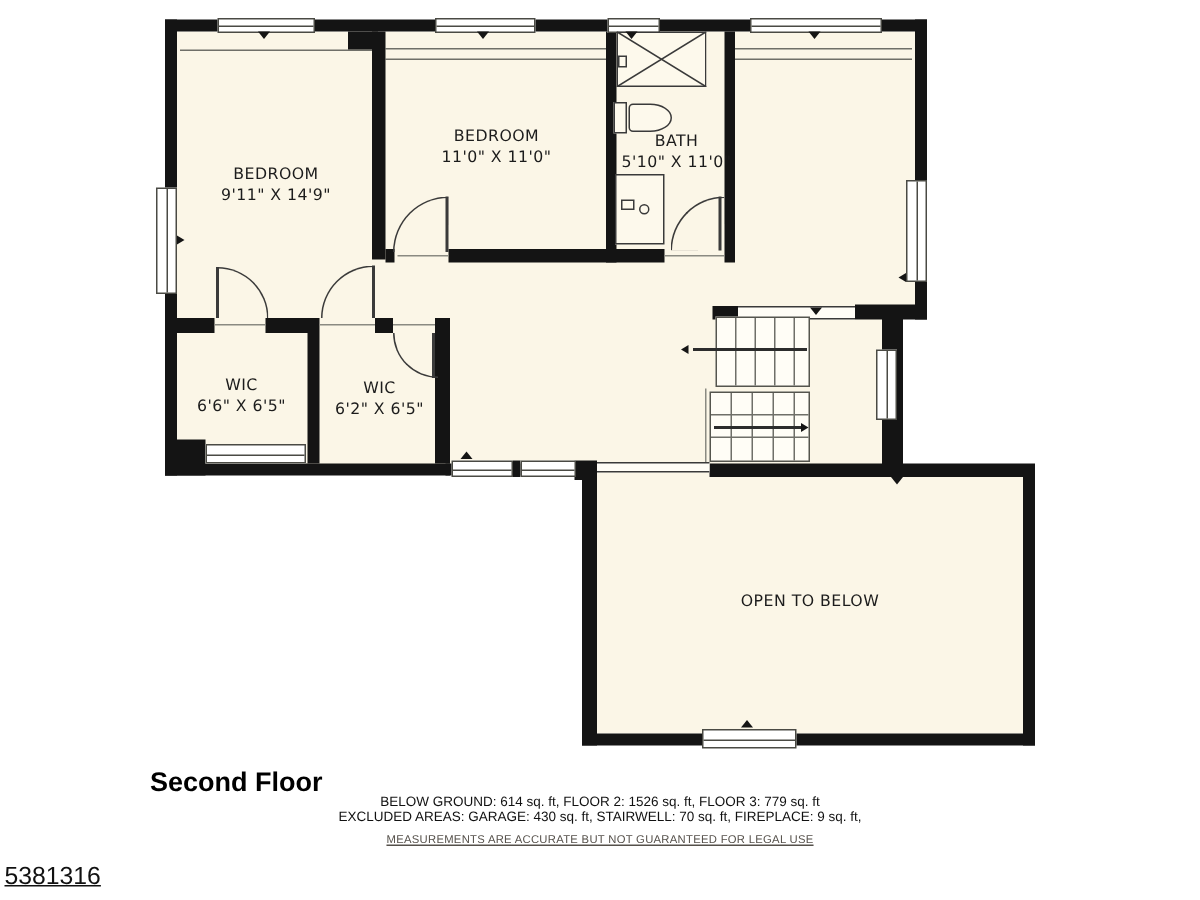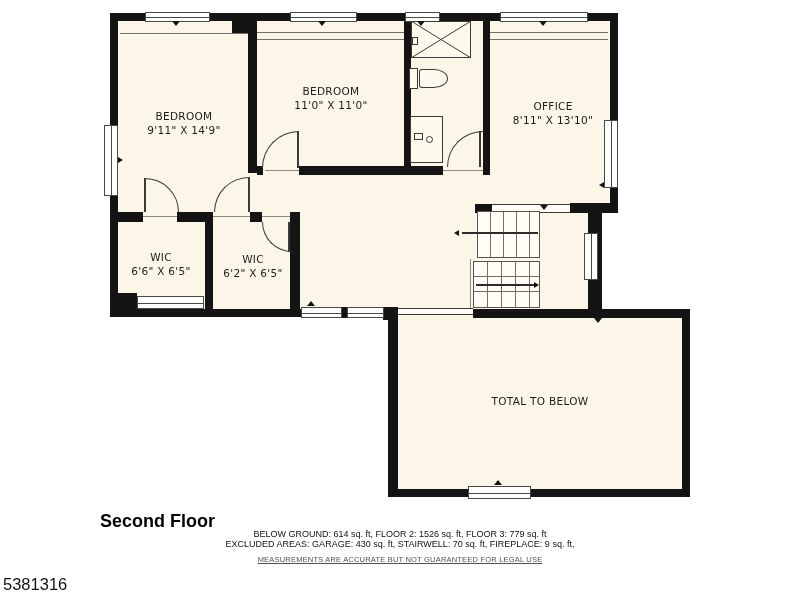--- a/index.html
+++ b/index.html
@@ -157,37 +157,37 @@
   <div class="tri tri-left" style="left:599px;top:182px;"></div>
 
   <div class="room-label" style="left:114px;top:109px;width:140px;">
     <div>BEDROOM</div>
     <div>9'11" X 14'9"</div>
   </div>
   <div class="room-label" style="left:261px;top:84px;width:140px;">
     <div>BEDROOM</div>
     <div>11'0" X 11'0"</div>
   </div>
-  <div class="room-label" style="left:483px;top:99px;width:140px;">
-    <div>OFFICE</div>
-    <div>8'11" X 13'10"</div>
+  <div class="room-label" style="left:405px;top:87px;width:92px;">
+    <div>BATH</div>
+    <div>5'10" X 11'0"</div>
   </div>
   <div class="room-label" style="left:116px;top:250px;width:90px;">
     <div>WIC</div>
     <div>6'6" X 6'5"</div>
   </div>
   <div class="room-label" style="left:208px;top:252px;width:90px;">
     <div>WIC</div>
     <div>6'2" X 6'5"</div>
   </div>
   <div class="room-label" style="left:440px;top:394px;width:200px;">
-    <div>TOTAL TO BELOW</div>
+    <div>OPEN TO BELOW</div>
   </div>
 </div>
 
 <div class="title" style="left:100px;top:511px;">Second Floor</div>
-<div class="listing" style="left:3px;top:575px;">5381316</div>
+<div class="listing" style="left:3px;top:575px;text-decoration:underline;">5381316</div>
 
 <div class="summary">
   <div>BELOW GROUND: 614 sq. ft, FLOOR 2: 1526 sq. ft, FLOOR 3: 779 sq. ft</div>
   <div>EXCLUDED AREAS: GARAGE: 430 sq. ft, STAIRWELL: 70 sq. ft, FIREPLACE: 9 sq. ft,</div>
   <div class="disc">MEASUREMENTS ARE ACCURATE BUT NOT GUARANTEED FOR LEGAL USE</div>
 </div>
 
 </body></html>

